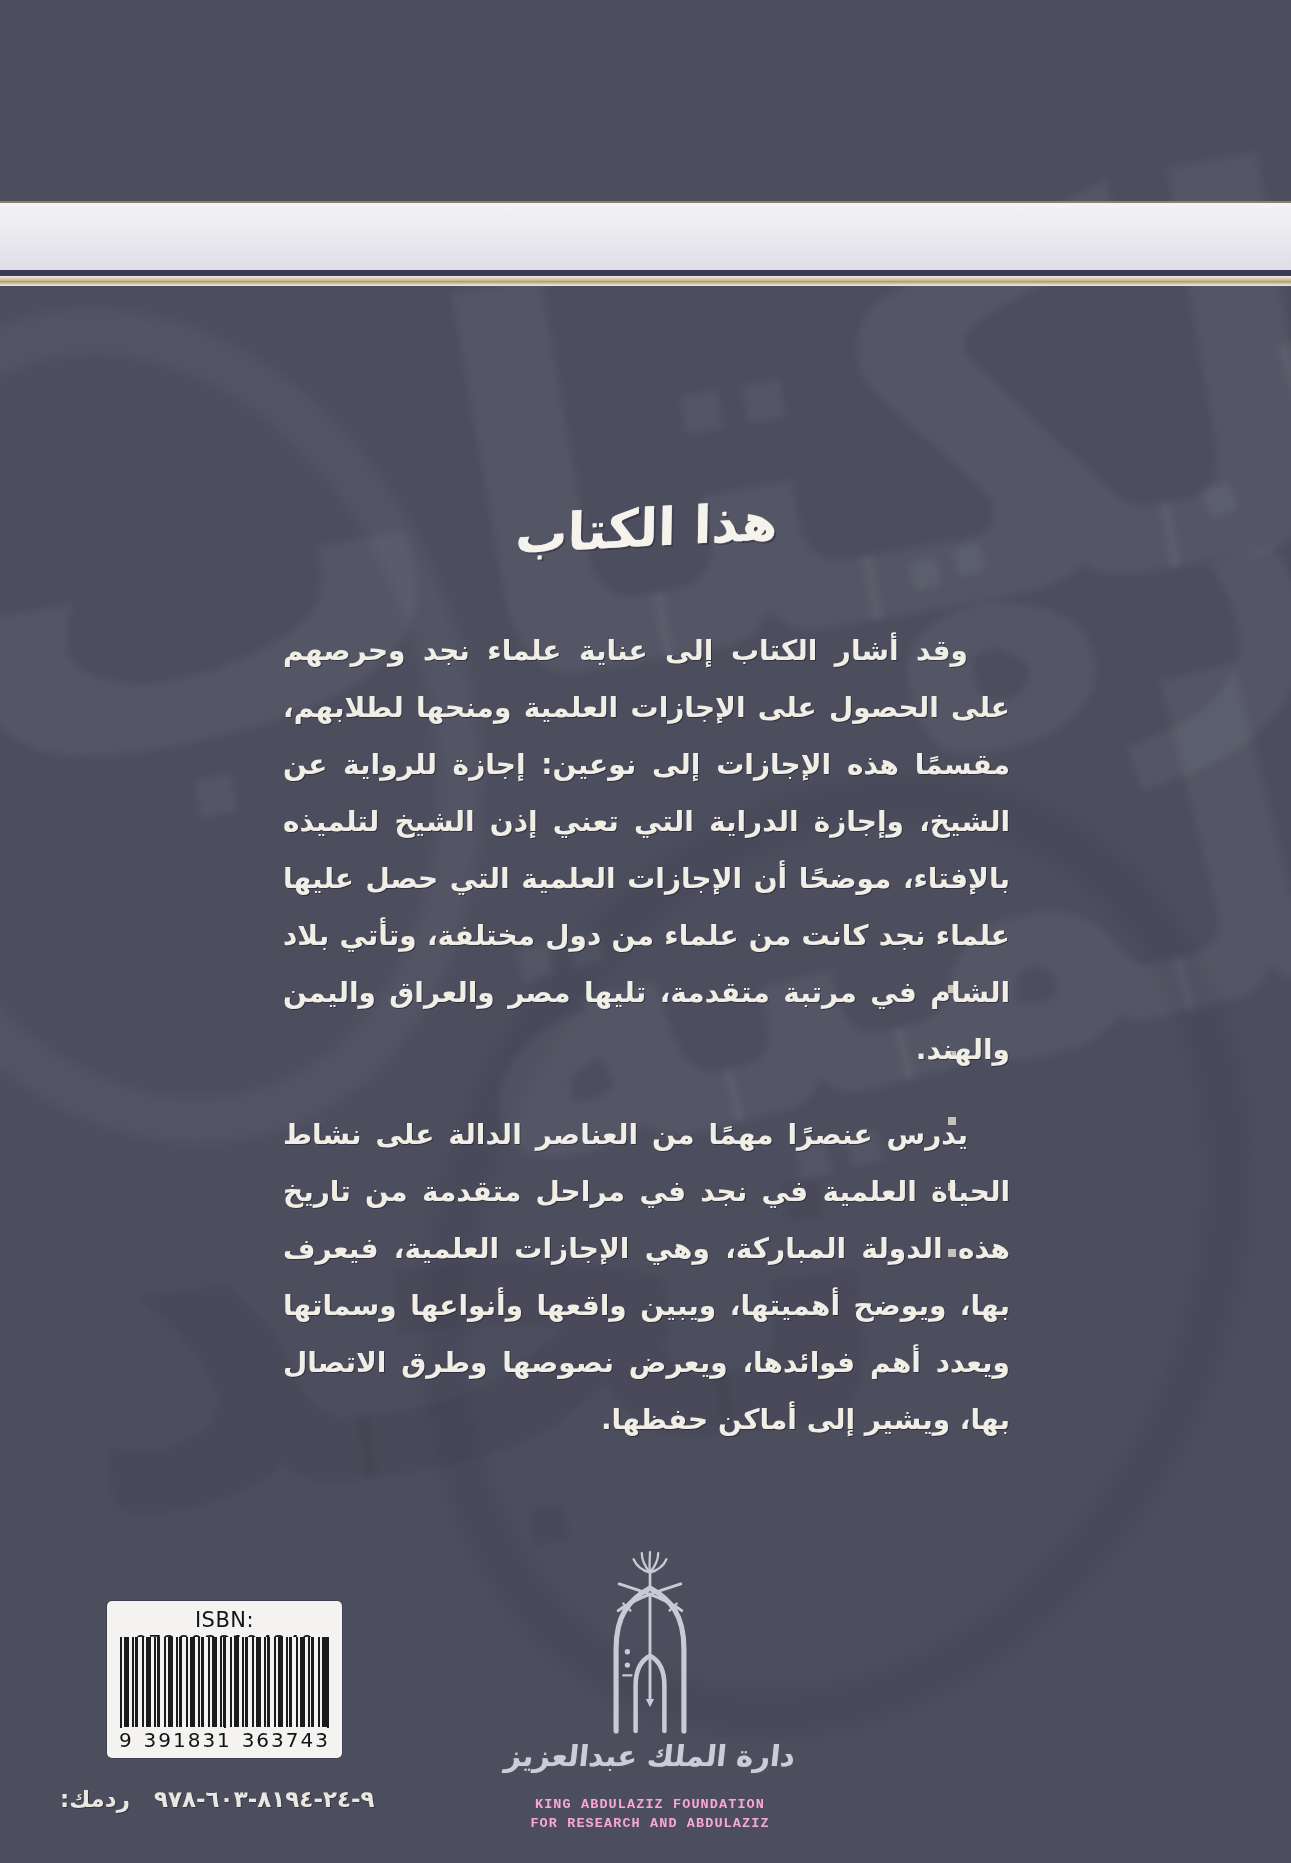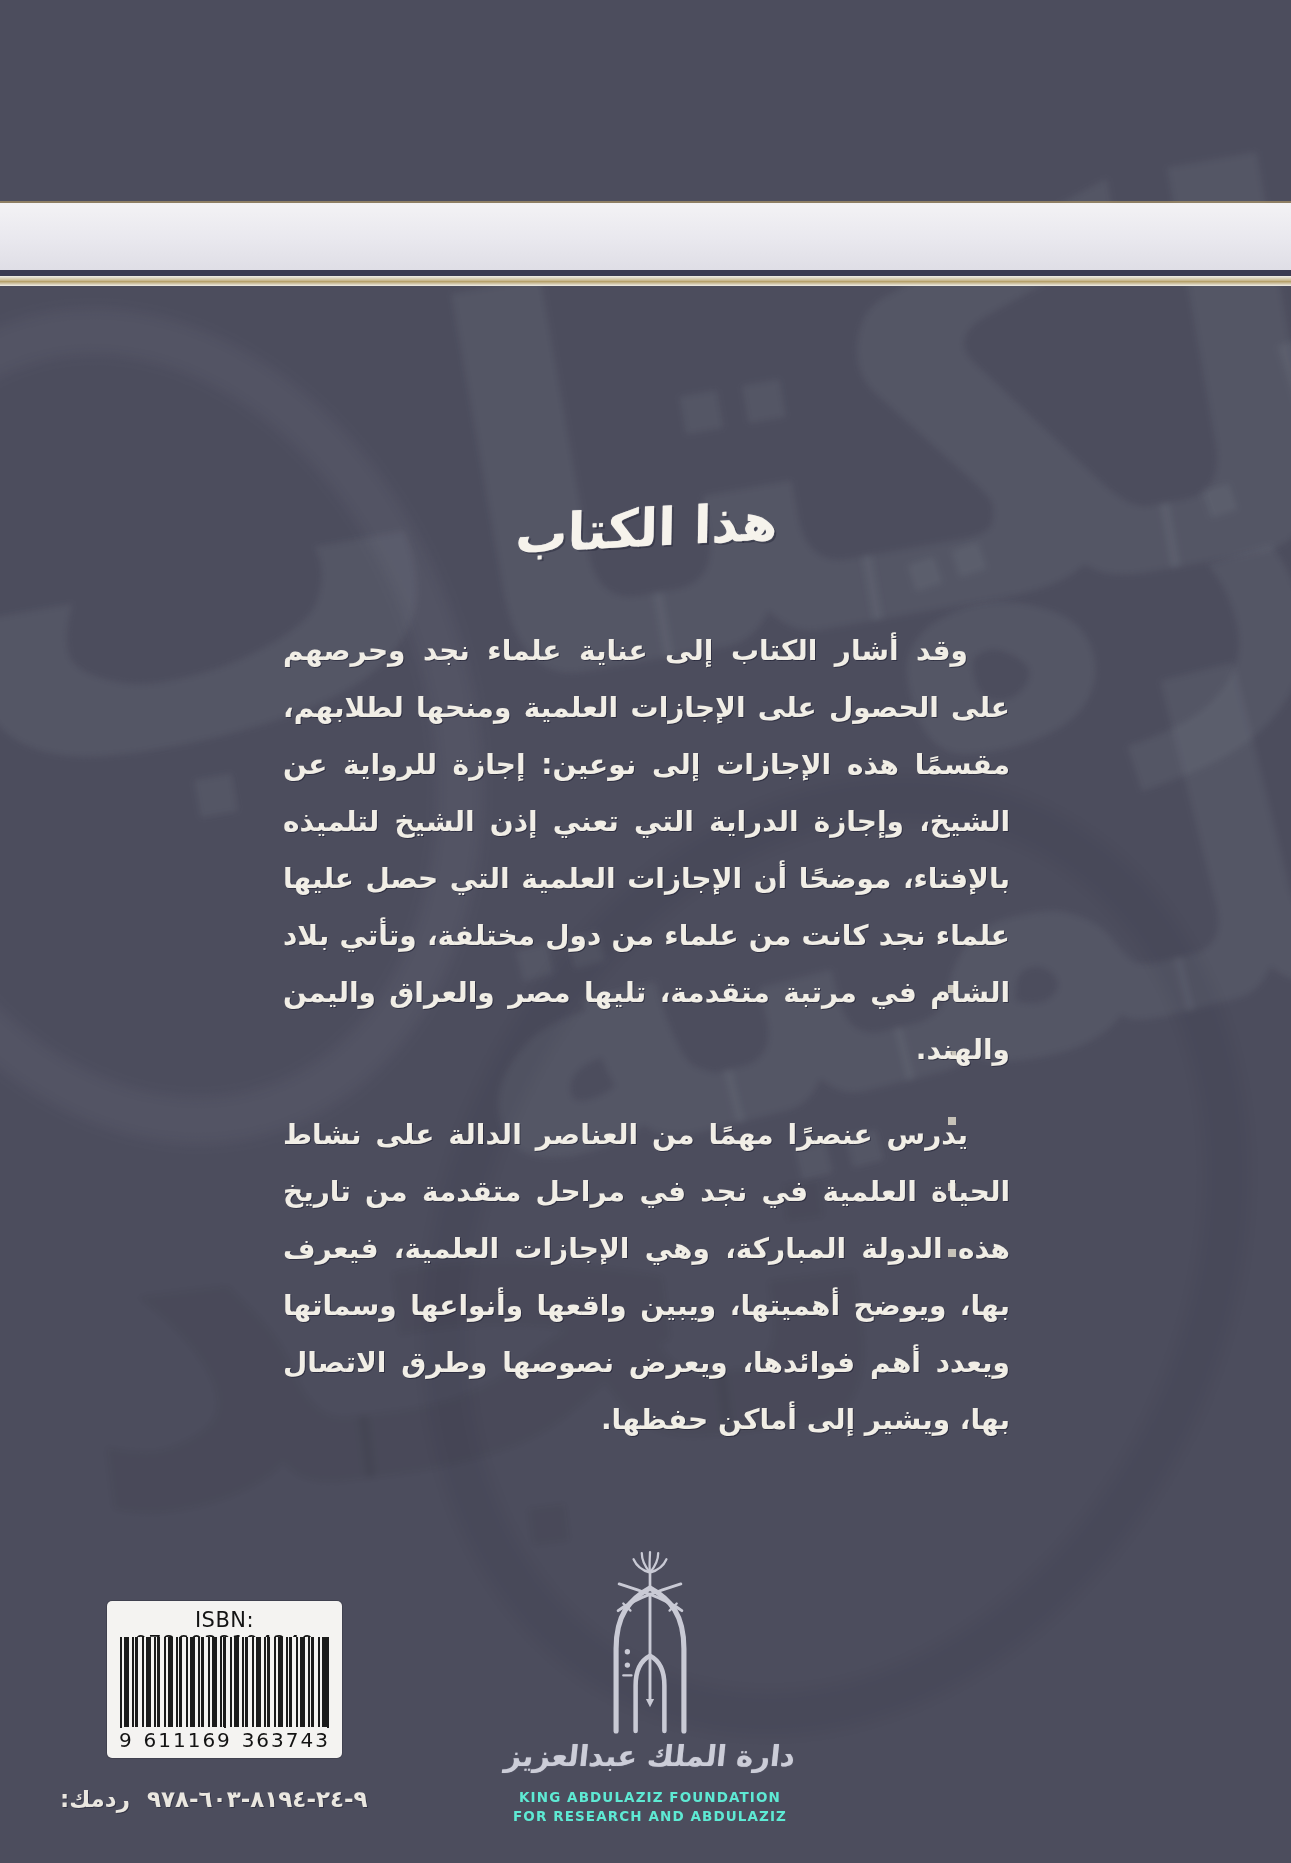--- a/index.html
+++ b/index.html
@@ -93,38 +93,38 @@
     position:absolute;left:0;bottom:6px;width:100%;
     display:flex;justify-content:space-between;padding:0 10px;box-sizing:border-box;
     color:#141414;font-size:20px;font-weight:500;letter-spacing:2px;
   }
   .barcode-digits span{background:#f4f3f1;padding:0 2px;}
   
   .redmak{
     position:absolute;left:60px;top:1786px;width:280px;
     direction:rtl;text-align:left;
     color:#eae7e0;font-size:23px;font-weight:bold;
-    display:flex;flex-direction:row-reverse;justify-content:flex-start;gap:17px;
+    display:flex;flex-direction:row-reverse;justify-content:flex-start;gap:24px;
     text-shadow:1px 1px 0 rgba(15,15,35,0.4);
   }
   .redmak .num{direction:ltr;unicode-bidi:bidi-override;letter-spacing:1px;}
   
   .logo{
     position:absolute;left:470px;top:1550px;width:360px;
     text-align:center;color:#c9cad5;
   }
   .logo svg{display:block;margin:0 auto;}
   .logo .ar-name{
     direction:rtl;font-size:29px;font-weight:bold;color:#cccdd8;
     transform:skewX(-6deg);margin-top:4px;letter-spacing:0;
     text-shadow:0 0 1px rgba(210,212,226,0.5);
   }
   .logo .en-name{
     font-size:13.5px;font-weight:bold;letter-spacing:1.1px;line-height:19px;
-    color:#5eead4;margin-top:15px;
+    color:#f9a8d4;margin-top:22px;font-family:Liberation Mono, monospace;
   }
 </style>
 </head>
 <body>
 
 <div class="cover">
 
   <span class="wm wm-1">لكتاب</span>
   <span class="wm wm-2">العلمية</span>
   <span class="wm wm-3">نجد</span>
@@ -148,21 +148,21 @@
   </div>
 
   <div class="barcode-box">
     <div class="isbn-line">ISBN: 9786038194249</div>
     <div class="bars"></div>
     <div class="guard g1"></div>
     <div class="guard g2"></div>
     <div class="guard g3"></div>
     <div class="barcode-digits">
       <span>9</span>
-      <span>611169</span>
+      <span>391831</span>
       <span>363743</span>
     </div>
   </div>
 
   <div class="redmak">
     <span class="lbl">ردمك:</span>
     <span class="num">٩٧٨-٦٠٣-٨١٩٤-٢٤-٩</span>
   </div>
 
   <div class="logo">

